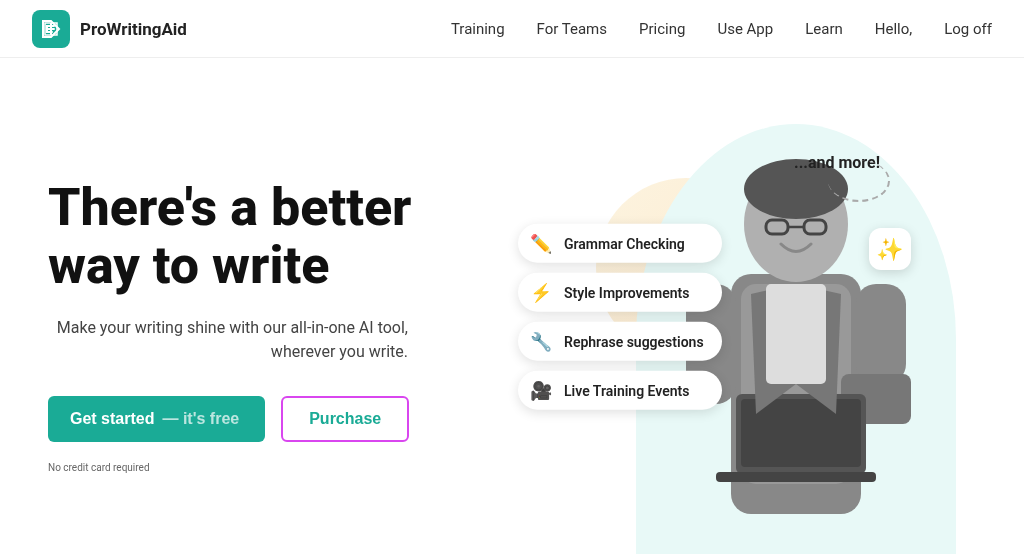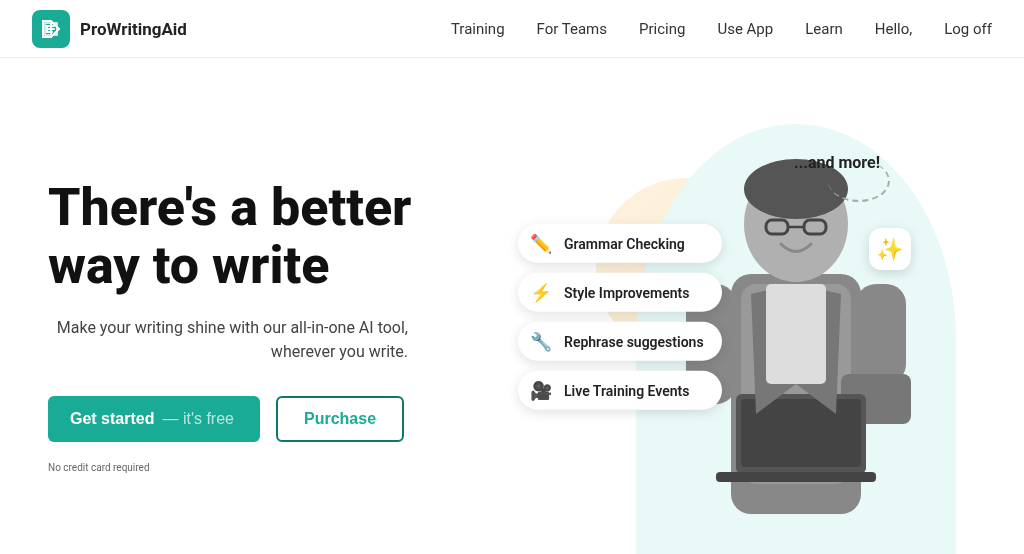--- a/index.html
+++ b/index.html
@@ -106,26 +106,26 @@
       font-weight: 600;
       cursor: pointer;
       display: flex;
       align-items: center;
       gap: 4px;
       white-space: nowrap;
     }
     .btn-primary .separator {
       opacity: 0.7;
       margin: 0 4px;
-      font-weight: 400;
+      font-weight: 700;
     }
     .btn-outline {
       background: #fff;
       color: #1aab96;
-      border: 2px solid #0f766e;
+      border: 2px solid #d946ef;
       border-radius: 6px;
       padding: 12px 26px;
       font-size: 16px;
       font-weight: 600;
       cursor: pointer;
     }
     .no-credit {
       font-size: 10px;
       color: #666;
     }

